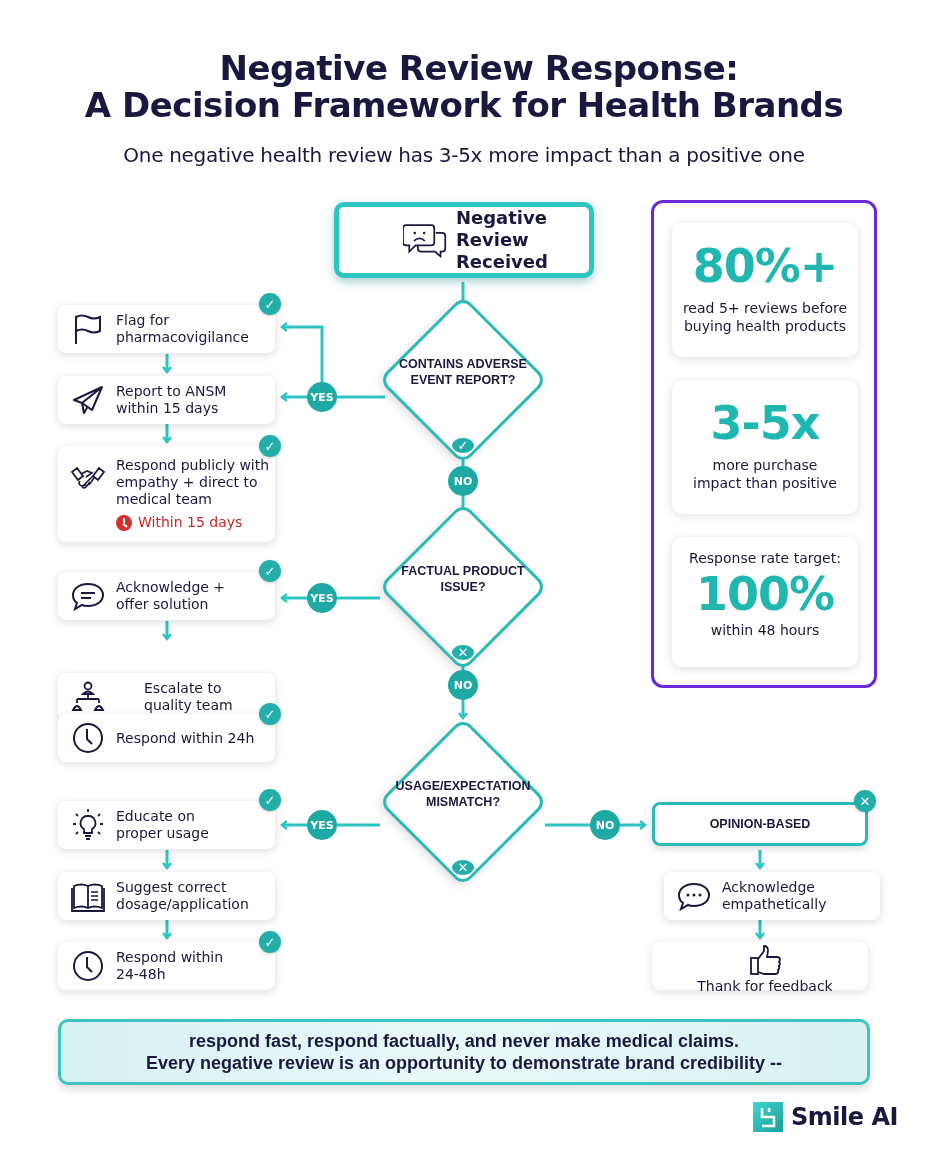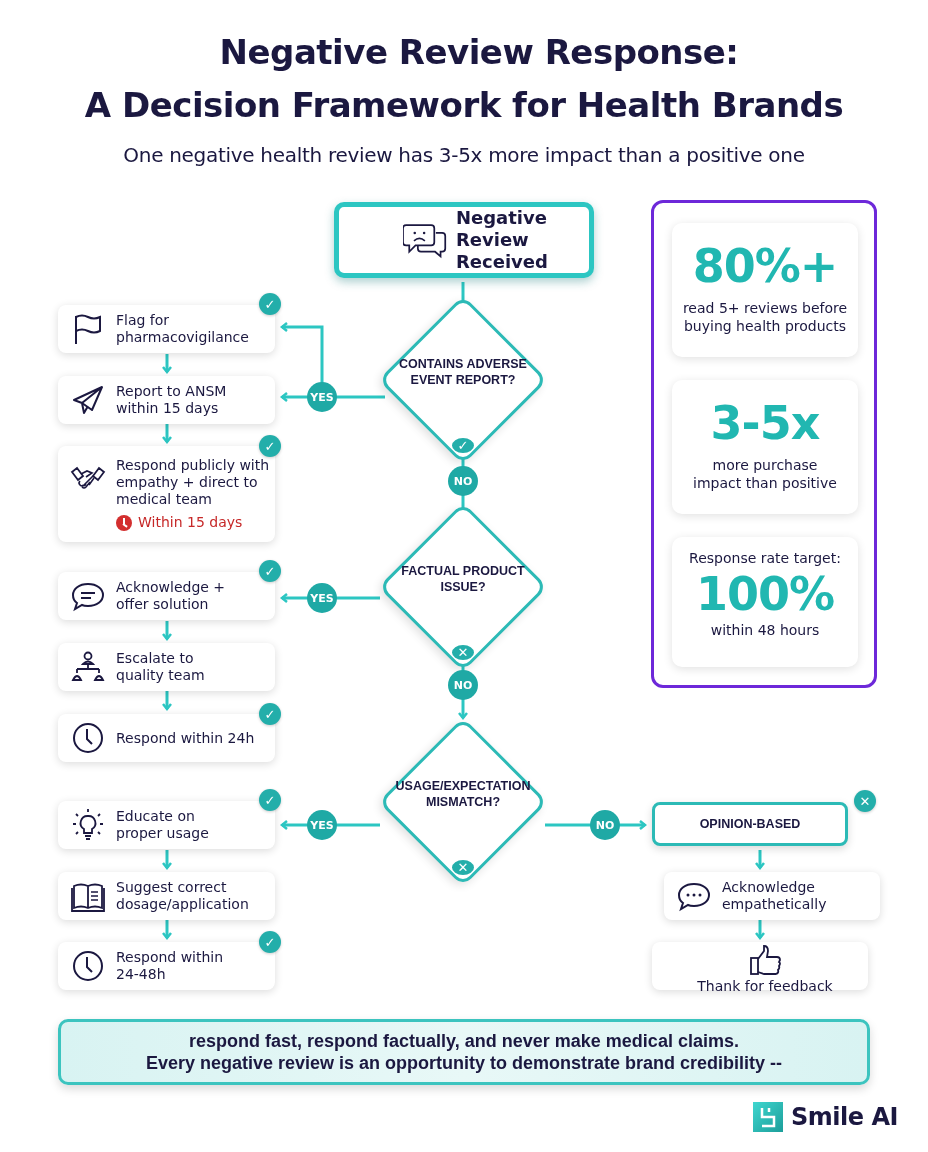--- a/index.html
+++ b/index.html
@@ -1,20 +1,20 @@
 <!DOCTYPE html>
 <html><head>
 <meta charset="utf-8">
 <style>
   * { box-sizing: border-box; margin: 0; padding: 0; }
   html, body { width: 928px; height: 1152px; background: #ffffff; overflow: hidden; }
   body { font-family: "Liberation Sans", "DejaVu Sans", sans-serif; color: #1b1840; position: relative; }
 
   .title { position: absolute; left: 0; width: 928px; text-align: center; font-weight: 700; color: #1b1840; font-family: "DejaVu Sans", sans-serif; letter-spacing: -0.5px; }
-  .t1 { top: 32px; font-size: 34px; padding-left: 30px; }
+  .t1 { top: 48px; font-size: 34px; padding-left: 30px; }
   .t2 { top: 85px; font-size: 34px; }
   .subtitle { position: absolute; top: 143px; left: 0; width: 928px; text-align: center; font-size: 20px; color: #1b1840; font-family: "DejaVu Sans", sans-serif; letter-spacing: -0.3px; }
 
   svg.lines { position: absolute; left: 0; top: 0; width: 928px; height: 1152px; pointer-events: none; }
 
   .start-box { position: absolute; left: 334px; top: 202px; width: 260px; height: 76px; border: 5px solid #2cc6c2; border-radius: 10px; background: #fff; box-shadow: 0 4px 10px rgba(20,120,120,0.35); display: flex; align-items: center; padding-left: 48px; }
   .start-box .icon { width: 60px; height: 50px; margin-left: 16px; }
   .start-box .label { font-weight: 700; font-size: 18px; line-height: 22px; margin-left: 6px; color: #1b1840; font-family: "DejaVu Sans", sans-serif; }
 
   .diamond { position: absolute; width: 120px; height: 120px; }
@@ -34,21 +34,21 @@
 
   .check { position: absolute; width: 22px; height: 22px; border-radius: 50%; background: #23aeaa; color: #fff; font-size: 13px; font-weight: 700; display: flex; align-items: center; justify-content: center; box-shadow: 0 1px 3px rgba(0,0,0,0.2); }
 
   .pill { position: absolute; width: 30px; height: 30px; border-radius: 50%; background: #1fa9a5; color: #fff; font-size: 11px; font-weight: 700; display: flex; align-items: center; justify-content: center; font-family: "DejaVu Sans", sans-serif; }
 
   .stats-panel { position: absolute; left: 651px; top: 200px; width: 226px; height: 488px; border: 3px solid #6d28d9; border-radius: 12px; background: #fff; }
   .stat { position: absolute; left: 18px; width: 186px; background: #fff; border-radius: 10px; box-shadow: 0 2px 10px rgba(0,0,0,0.12); text-align: center; }
   .stat .big { font-size: 46px; font-weight: 700; color: #21b7b1; font-family: "DejaVu Sans", sans-serif; letter-spacing: -1px; }
   .stat .small { font-size: 14px; line-height: 18px; color: #1b1840; font-family: "DejaVu Sans", sans-serif; }
 
-  .opinion { position: absolute; left: 652px; top: 802px; width: 196px; height: 44px; border: 3px solid #2cbab6; border-radius: 8px; background: #fff; box-shadow: 0 3px 8px rgba(0,0,0,0.15); display: flex; align-items: center; justify-content: center; font-weight: 700; font-size: 12.5px; color: #1b1840; }
+  .opinion { position: absolute; left: 652px; top: 802px; width: 216px; height: 44px; border: 3px solid #2cbab6; border-radius: 8px; background: #fff; box-shadow: 0 3px 8px rgba(0,0,0,0.15); display: flex; align-items: center; justify-content: center; font-weight: 700; font-size: 12.5px; color: #1b1840; }
 
   .footer-box { position: absolute; left: 58px; top: 1019px; width: 812px; height: 66px; border: 3px solid #3cc4bf; border-radius: 10px; background: linear-gradient(90deg, #d8f3f2, #e8f8f7 50%, #d8f3f2); box-shadow: 0 4px 10px rgba(0,0,0,0.15); display: flex; align-items: center; justify-content: center; text-align: center; font-size: 18px; line-height: 22px; font-weight: 700; color: #1b1840; font-family: "Liberation Sans", sans-serif; padding: 0 30px; }
 
   .brand { position: absolute; left: 753px; top: 1102px; display: flex; align-items: center; }
   .brand .logo { width: 30px; height: 30px; background: linear-gradient(135deg,#3fd6cf,#1c9e9a); position: relative; }
   .brand .name { font-size: 24px; font-weight: 700; color: #1b1840; margin-left: 8px; font-family: "DejaVu Sans", sans-serif; letter-spacing: -0.5px; }
 </style>
 </head>
 <body>
 
@@ -206,21 +206,21 @@
     <path d="M18 6 c9 0 15 5 15 11 s-6 11 -15 11 c-2 0 -4 0 -6 -1 l-7 4 l2 -6 c-3 -2 -4 -5 -4 -8 c0 -6 6 -11 15 -11z" fill="none" stroke="#1b1840" stroke-width="2"></path>
     <path d="M11 15 h14 M11 20 h10" stroke="#1b1840" stroke-width="2"></path>
   </svg>
   <div class="ctext">
     <div>Acknowledge +</div>
     <div>offer solution</div>
   </div>
 </div>
 <div class="check" style="left:259px; top:560px;">✓</div>
 
-<div class="card" style="left:58px; top:643px; width:217px; height:48px;">
+<div class="card" style="left:58px; top:673px; width:217px; height:48px;gap:28px;">
   <svg class="cicon" viewBox="0 0 36 36">
     <circle cx="18" cy="7" r="3.5" fill="none" stroke="#1b1840" stroke-width="1.8"></circle>
     <path d="M13 15 q5 -5 10 0 z" fill="none" stroke="#1b1840" stroke-width="1.8"></path>
     <path d="M18 15 v5 M7 20 h22 M7 20 v4 M29 20 v4" fill="none" stroke="#1b1840" stroke-width="1.8"></path>
     <path d="M3 31 q4 -8 8 0 z M25 31 q4 -8 8 0 z" fill="none" stroke="#1b1840" stroke-width="1.8"></path>
   </svg>
   <div class="ctext">
     <div>Escalate to</div>
     <div>quality team</div>
   </div>

